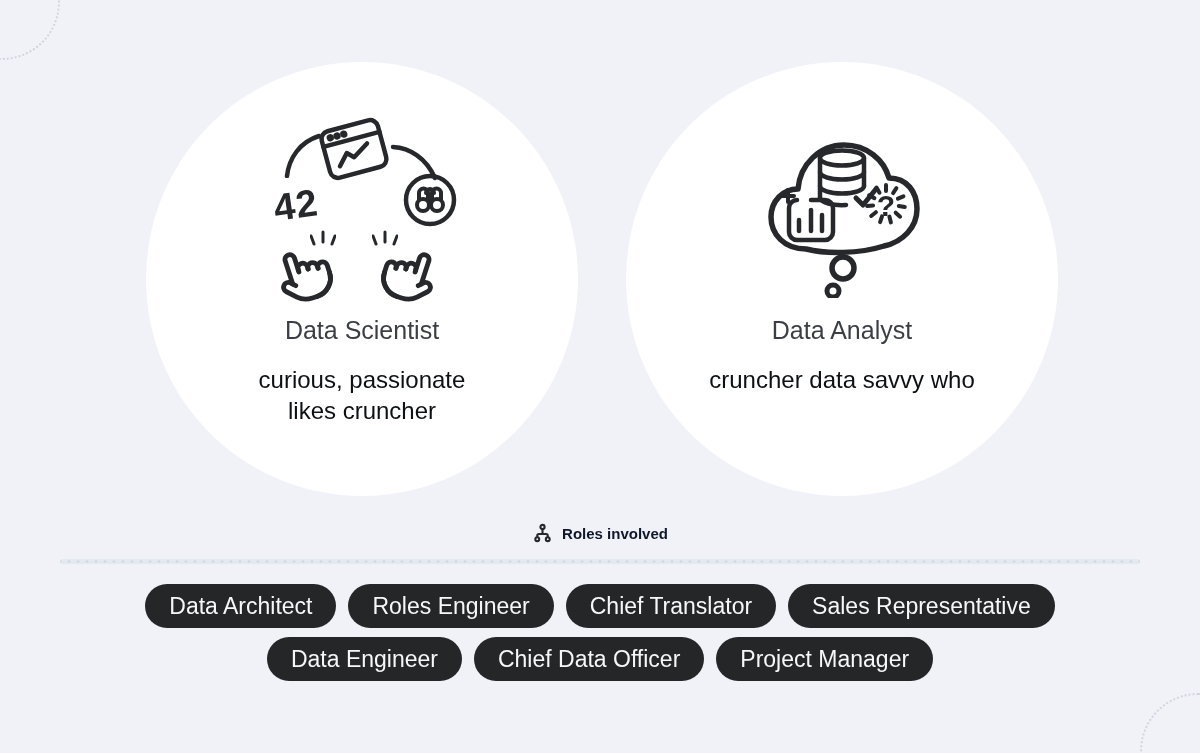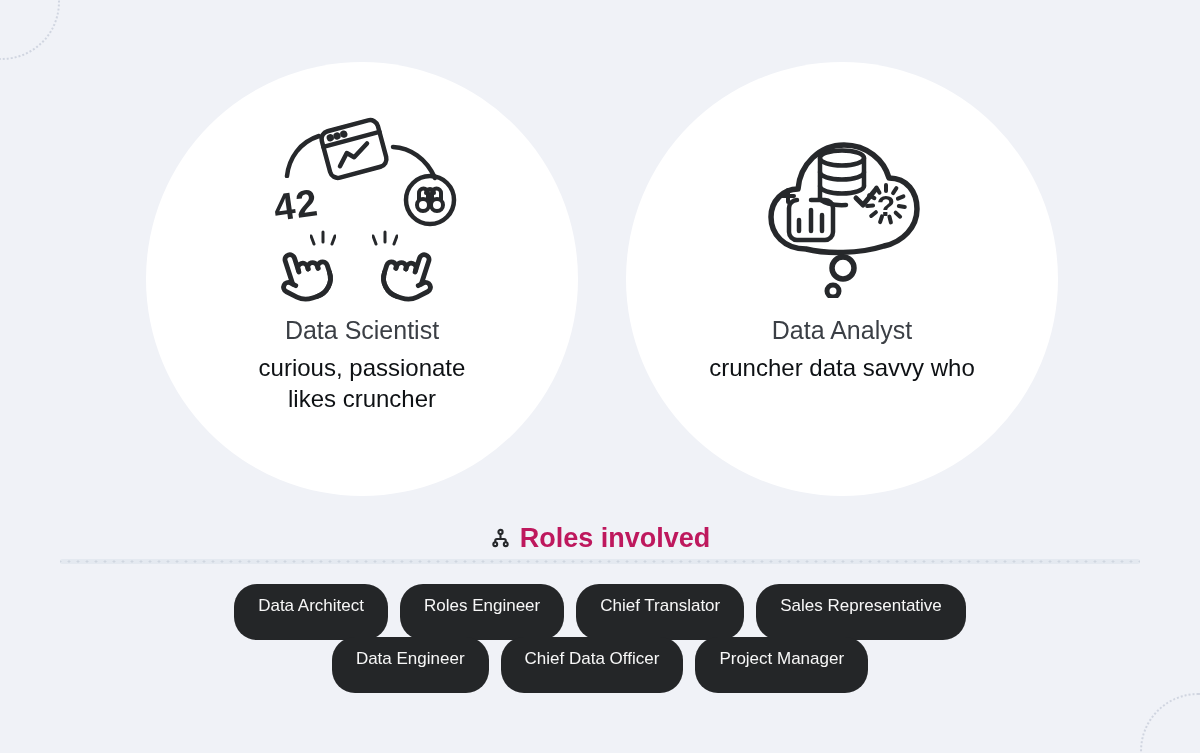--- a/index.html
+++ b/index.html
@@ -15,38 +15,38 @@
   .role-circle{position:absolute;top:62px;width:432px;height:434px;background:#ffffff;border-radius:50%;}
   .role-circle.left{left:146px;}
   .role-circle.right{left:626px;}
 
   .illu{position:absolute;}
   svg.ink{stroke:#26282b;fill:none;stroke-linecap:round;stroke-linejoin:round;}
   .num42{position:absolute;left:118px;top:122px;width:64px;text-align:center;
          font-size:38px;font-weight:600;color:#26282b;transform:rotate(-8deg);letter-spacing:1px;}
 
   .circle-text{position:absolute;left:0;right:0;top:254px;text-align:center;}
-  .role-title{font-size:25px;font-weight:400;color:#3b3f45;margin:0 0 7px 0;}
+  .role-title{font-size:25px;font-weight:400;color:#3b3f45;margin:0 0 19px 0;}
   .role-desc{font-size:24px;font-weight:400;color:#0e1114;line-height:31px;margin:0;}
   .role-desc span{display:block;}
 
   
   .roles-header{position:absolute;top:523px;left:0;right:0;display:flex;align-items:center;justify-content:center;gap:9px;}
-  .roles-title{font-size:27px;font-weight:600;color:#be185d;}
+  .roles-title{font-size:15px;font-weight:600;color:#0f172a;}
 
   .divider{position:absolute;top:559px;left:60px;right:60px;height:5px;border-radius:4px;
            background-color:#e4e9f0;
            background-image:radial-gradient(circle, #cfd6e0 1.1px, transparent 1.3px);
            background-size:9px 5px;background-position:center;}
 
   .pill-row{position:absolute;left:0;right:0;display:flex;justify-content:center;gap:12px;}
   .pill-row.r1{top:584px;}
   .pill-row.r2{top:637px;gap:12px;}
-  .pill{height:56px;line-height:44px;padding:0 24px;border-radius:23px;background:#242628;
-        color:#f7f7f7;font-size:17px;white-space:nowrap;}
+  .pill{height:44px;line-height:44px;padding:0 24px;border-radius:23px;background:#242628;
+        color:#f7f7f7;font-size:23px;white-space:nowrap;}
 </style>
 </head>
 <body>
 
 <div class="canvas">
 
   <div class="corner-arc tl"></div>
   <div class="corner-arc br"></div>
 
   <section class="role-circle left">

